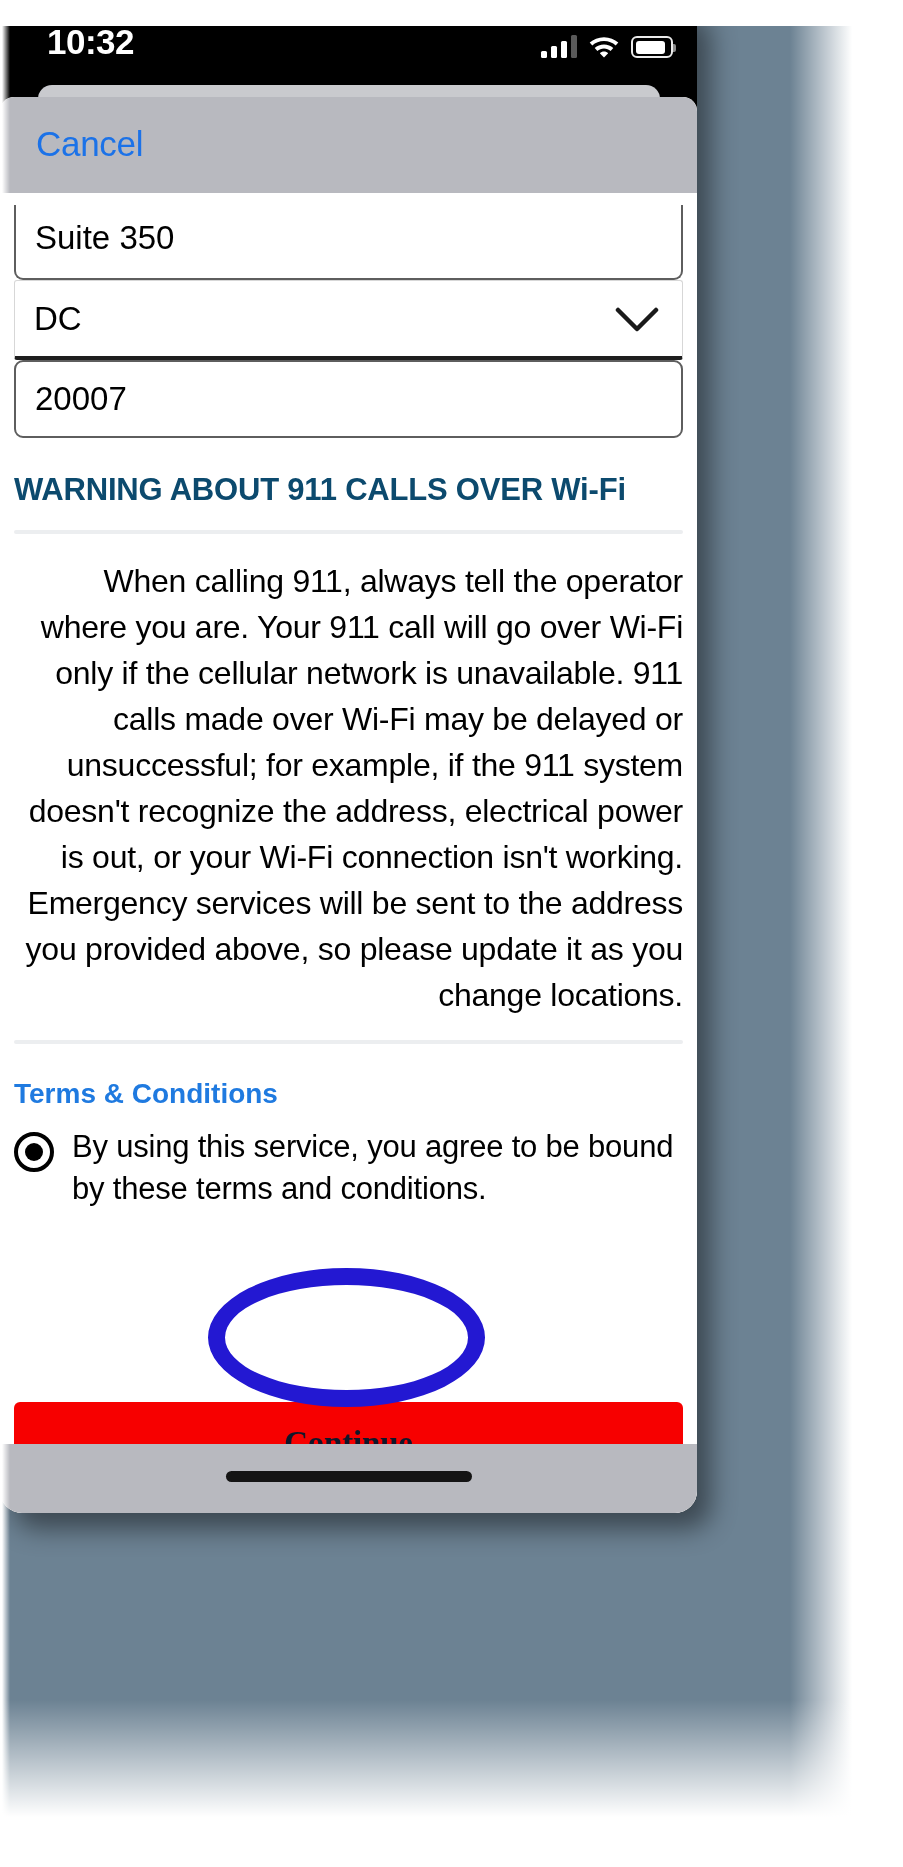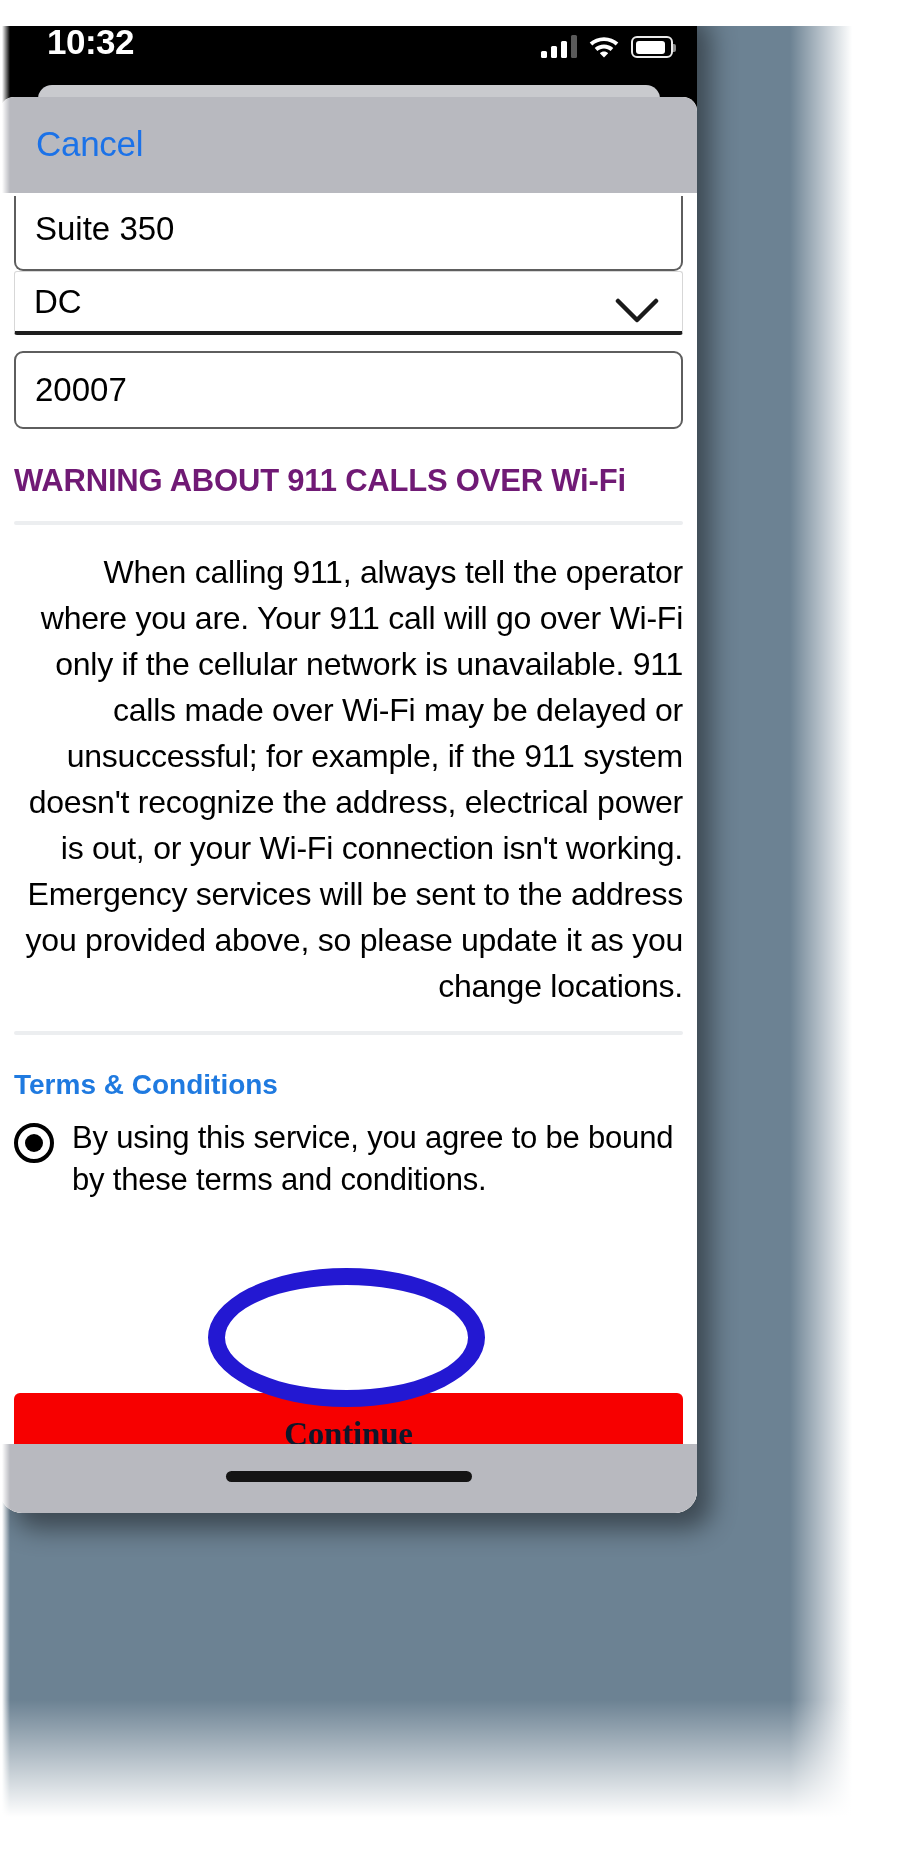--- a/index.html
+++ b/index.html
@@ -180,21 +180,21 @@
     top: 27px;
     color: #1b72e8;
     font-size: 35px;
     letter-spacing: -0.3px;
   }
 
   
   #content {
     position: absolute;
     left: 0;
-    top: 99px;
+    top: 108px;
     width: 697px;
     height: 1320px;
     background: #ffffff;
     overflow: hidden;
   }
   .field-wrap { padding: 0 14px; }
   .field-label {
     color: #8a8a8a;
     font-size: 25px;
     margin: 20px 0 9px 3px;
@@ -212,21 +212,21 @@
     padding: 0 19px;
     outline: none;
   }
   .select-wrap {
     position: relative;
     width: 100%;
     height: 80px;
   }
   .select-input {
     width: 100%;
-    height: 64px;
+    height: 80px;
     box-sizing: border-box;
     border: 1.5px solid #d7d7d7;
     border-bottom: 4px solid #1e1e1e;
     border-radius: 3px;
     background: #ffffff;
     color: #000000;
     font-size: 33px;
     font-family: "Liberation Sans", sans-serif;
     padding: 0 19px;
     outline: none;
@@ -248,21 +248,21 @@
     height: 82px;
     border-top: none;
     border-radius: 0 0 9px 9px;
   }
 
   
   #warning-title {
     margin: 34px 14px 0 14px;
     font-size: 31px;
     font-weight: bold;
-    color: #701a75;
+    color: #0c4a6e;
     letter-spacing: -0.2px;
   }
   .hr {
     margin: 22px 14px 0 14px;
     height: 4px;
     background: #eceef0;
     border-radius: 2px;
   }
   #warning-body {
     margin: 24px 14px 0 14px;

